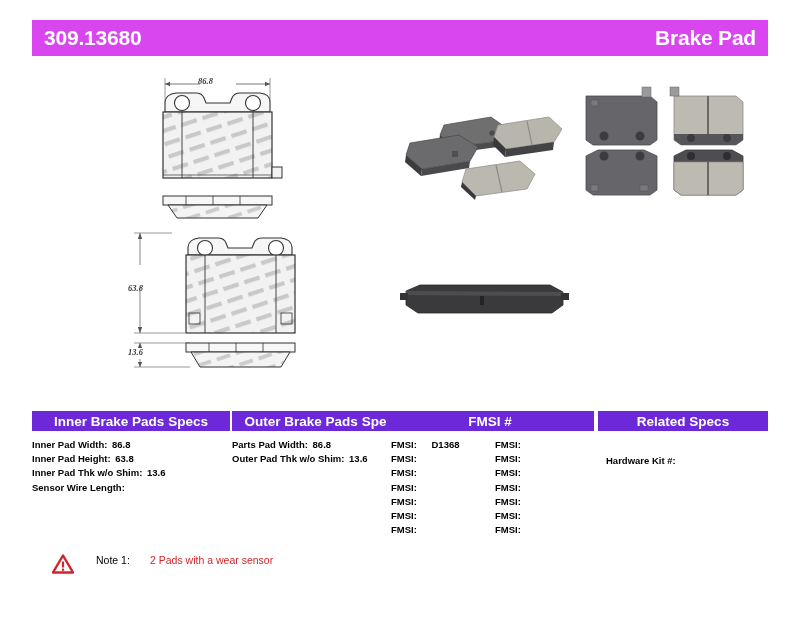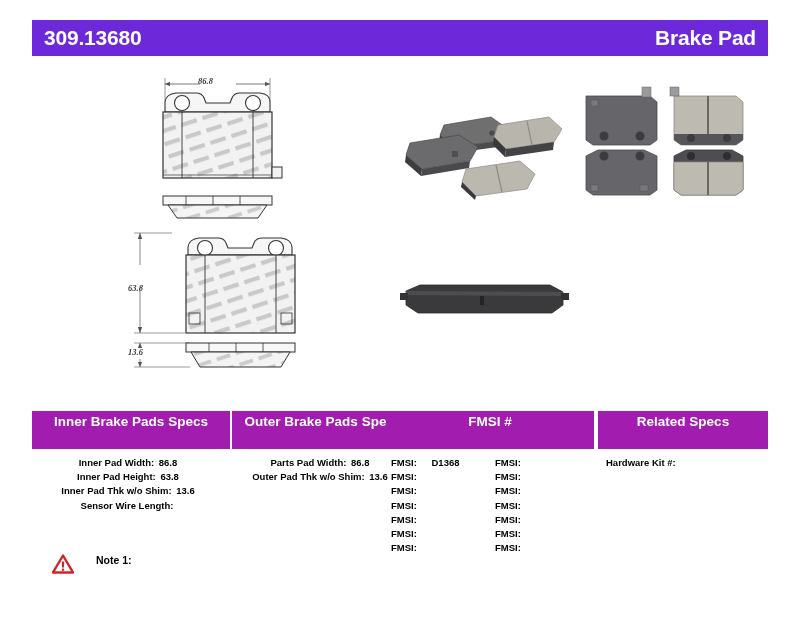--- a/index.html
+++ b/index.html
@@ -16,21 +16,21 @@
     overflow: hidden;
   }
 
   
   .header-bar {
     position: absolute;
     left: 32px;
     top: 20px;
     width: 736px;
     height: 36px;
-    background: #6d28d9;
+    background: #d946ef;
     display: flex;
     align-items: center;
     justify-content: space-between;
     box-sizing: border-box;
     padding: 0 12px;
   }
   .header-bar .part-number {
     color: #ffffff;
     font-size: 21px;
     font-weight: bold;
@@ -68,68 +68,68 @@
   
   .spec-table {
     position: absolute;
     left: 32px;
     top: 411px;
     width: 736px;
     height: 130px;
   }
   .col { position: absolute; top: 0; }
   .col-head {
-    background: #a21caf;
+    background: #6d28d9;
     color: #ffffff;
     font-size: 13.5px;
     font-weight: bold;
     text-align: center;
-    height: 38px;
+    height: 20px;
     line-height: 22px;
     box-sizing: border-box;
   }
   .col-body {
     padding-top: 7px;
     font-size: 9.5px;
     font-weight: bold;
     line-height: 14.2px;
   }
-  .col-body.right-al { text-align: center; padding-right: 6px; }
+  .col-body.right-al { text-align: left; padding-right: 6px; }
   .spec-row { white-space: nowrap; }
   .spec-val { margin-left: 2px; }
 
   .fmsi-body {
     display: flex;
     padding-top: 7px;
     font-size: 9.5px;
     font-weight: bold;
     line-height: 14.2px;
   }
   .fmsi-col { width: 112px; padding-left: 5px; box-sizing: border-box; }
   .fmsi-row { white-space: nowrap; }
   .fmsi-val { margin-left: 12px; text-align: right; }
 
   .related-body {
-    padding-top: 7px;
+    padding-top: 23px;
     padding-left: 8px;
     font-size: 9.5px;
     font-weight: bold;
     line-height: 14.2px;
   }
 
   
   .notes {
     position: absolute;
     left: 52px;
     top: 552px;
     display: flex;
     align-items: flex-start;
   }
   .warn-icon { width: 22px; height: 20px; margin-top: 2px; }
-  .note-lines { margin-left: 22px; font-size: 10.5px; font-weight: bold; line-height: 16px; }
+  .note-lines { margin-left: 22px; font-size: 10.5px; font-weight: normal; line-height: 16px; }
   .note-row { display: flex; white-space: nowrap; }
   .note-label { width: 48px; }
   .note-text { color: #d0252b; margin-left: 6px; }
 </style>
 </head>
 <body>
 
 <div class="header-bar">
   <span class="part-number">309.13680</span>
   <span class="product-type">Brake Pad</span>
@@ -430,15 +430,16 @@
   <span class="warn-icon">
     <svg width="22" height="20" viewBox="0 0 22 20">
       <path d="M11,1.5 L21,18.5 L1,18.5 Z" fill="#ffffff" stroke="#d0252b" stroke-width="2.4" stroke-linejoin="round"></path>
       <rect x="9.9" y="7.5" width="2.2" height="6" fill="#d0252b"></rect>
       <rect x="9.9" y="14.6" width="2.2" height="2.2" fill="#d0252b"></rect>
     </svg>
   </span>
   <div class="note-lines">
     <div class="note-row">
       <span class="note-label">Note 1:</span>
+      <span class="note-text">2 Pads with a wear sensor</span>
     </div>
   </div>
 </div>
 
 </body></html>

